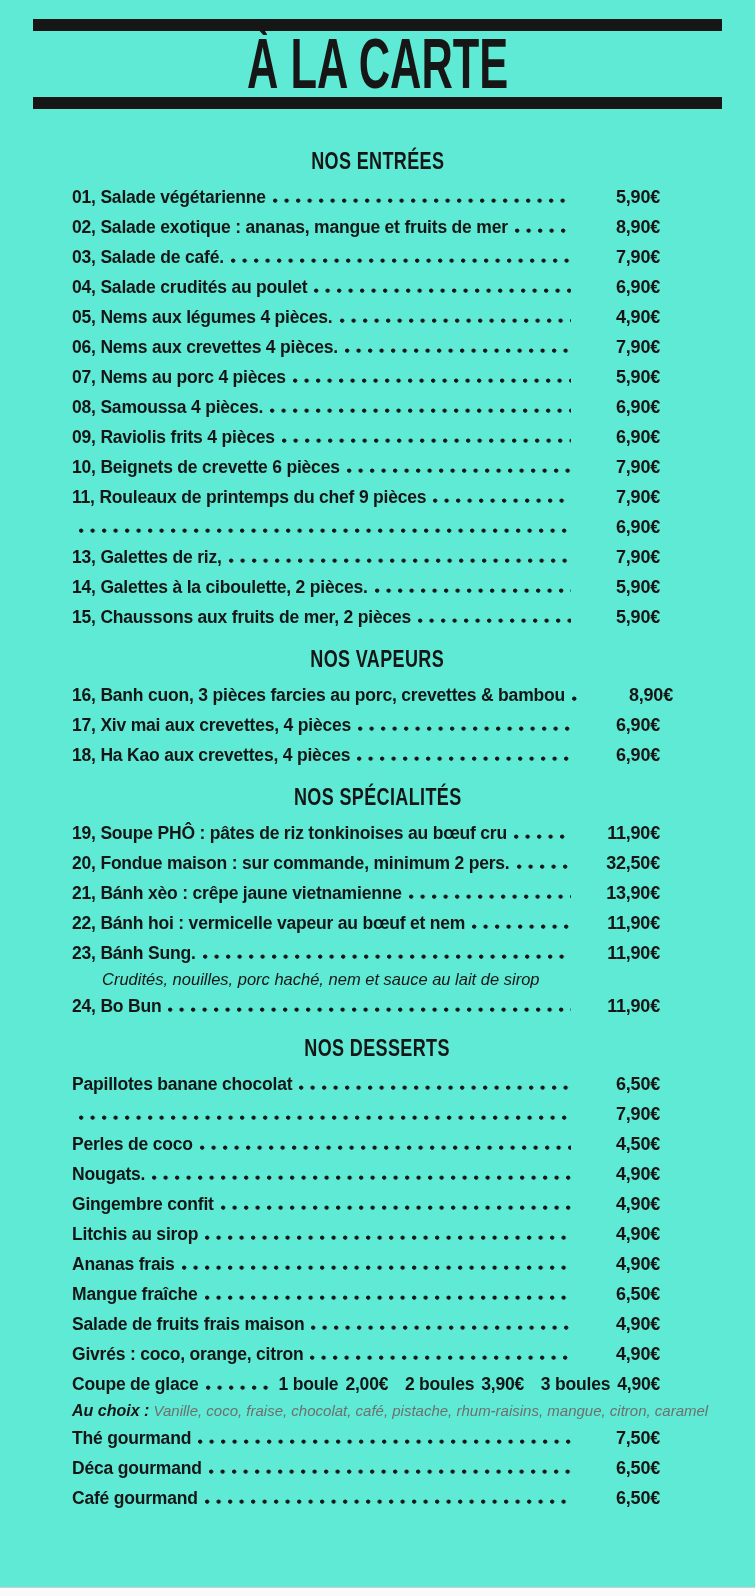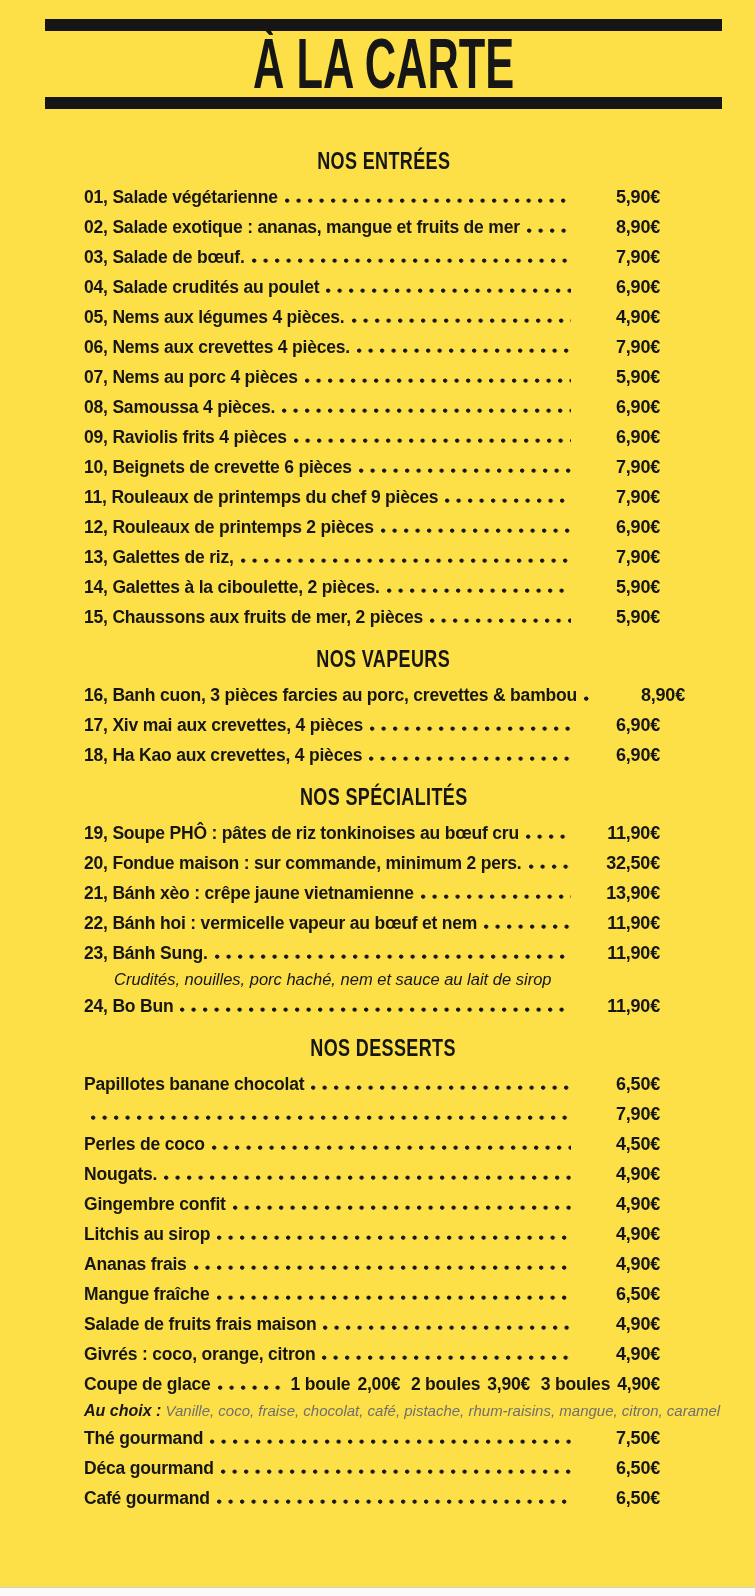--- a/index.html
+++ b/index.html
@@ -3,22 +3,22 @@
 <meta charset="utf-8">
 <style>
   :root{
     --ink:#161616;
     --muted:#6f6f6f;
     --rule:#cfcfcf;
   }
   *{box-sizing:border-box;}
   html,body{margin:0;padding:0;background:#ffffff;}
   .page{
-    width:755px;height:1596px;position:relative;overflow:hidden;background:#fde047;
-    font-family:"Liberation Sans",sans-serif;color:var(--ink);padding-left:12px;
+    width:755px;height:1596px;position:relative;overflow:hidden;background:#5eead4;
+    font-family:"Liberation Sans",sans-serif;color:var(--ink);
   }
   
   header{padding-top:19px;}
   .bar{height:12px;background:var(--ink);margin:0 33px;}
   .title-wrap{margin:0 33px;height:66px;display:flex;align-items:center;justify-content:center;}
   .title-text{
     font-size:70px;font-weight:bold;line-height:1;white-space:nowrap;
     display:inline-block;transform:scaleX(0.62);transform-origin:center;
   }
   
@@ -81,21 +81,21 @@
             <span class="nm">01, Salade végétarienne</span>
             <span class="lead"></span>
             <span class="pr">5,90€</span>
           </div>
           <div class="row">
             <span class="nm">02, Salade exotique : ananas, mangue et fruits de mer</span>
             <span class="lead"></span>
             <span class="pr">8,90€</span>
           </div>
           <div class="row">
-            <span class="nm">03, Salade de bœuf.</span>
+            <span class="nm">03, Salade de café.</span>
             <span class="lead"></span>
             <span class="pr">7,90€</span>
           </div>
           <div class="row">
             <span class="nm">04, Salade crudités au poulet</span>
             <span class="lead"></span>
             <span class="pr">6,90€</span>
           </div>
           <div class="row">
             <span class="nm">05, Nems aux légumes 4 pièces.</span>
@@ -126,21 +126,20 @@
             <span class="nm">10, Beignets de crevette 6 pièces</span>
             <span class="lead"></span>
             <span class="pr">7,90€</span>
           </div>
           <div class="row">
             <span class="nm">11, Rouleaux de printemps du chef 9 pièces</span>
             <span class="lead"></span>
             <span class="pr">7,90€</span>
           </div>
           <div class="row">
-            <span class="nm">12, Rouleaux de printemps 2 pièces</span>
             <span class="lead"></span>
             <span class="pr">6,90€</span>
           </div>
           <div class="row">
             <span class="nm">13, Galettes de riz,</span>
             <span class="lead"></span>
             <span class="pr">7,90€</span>
           </div>
           <div class="row">
             <span class="nm">14, Galettes à la ciboulette, 2 pièces.</span>

